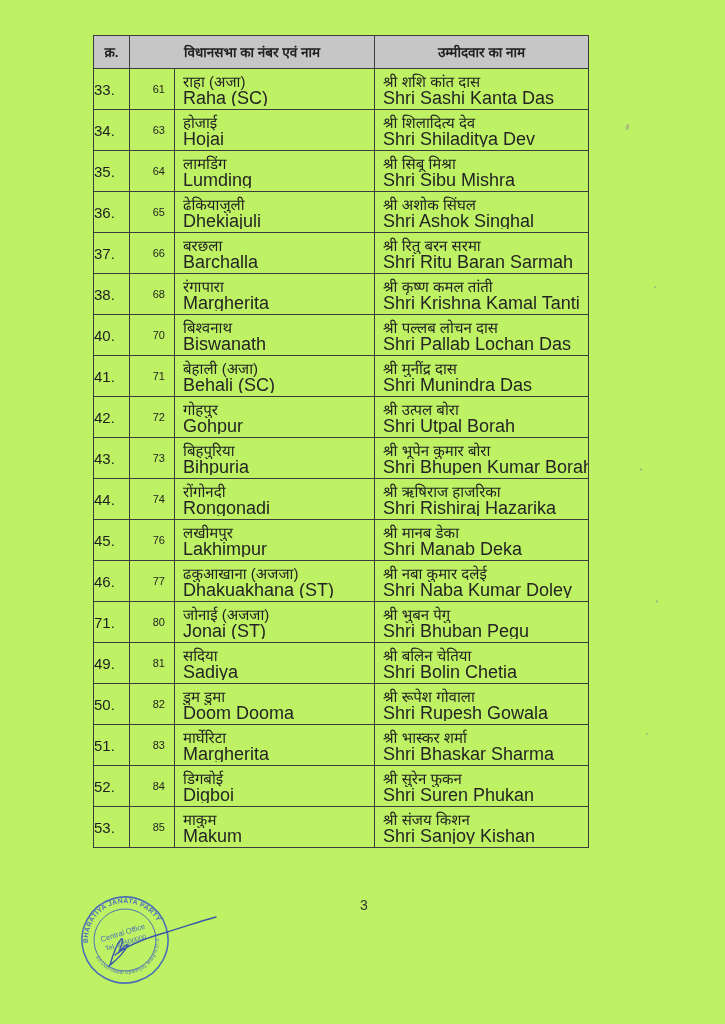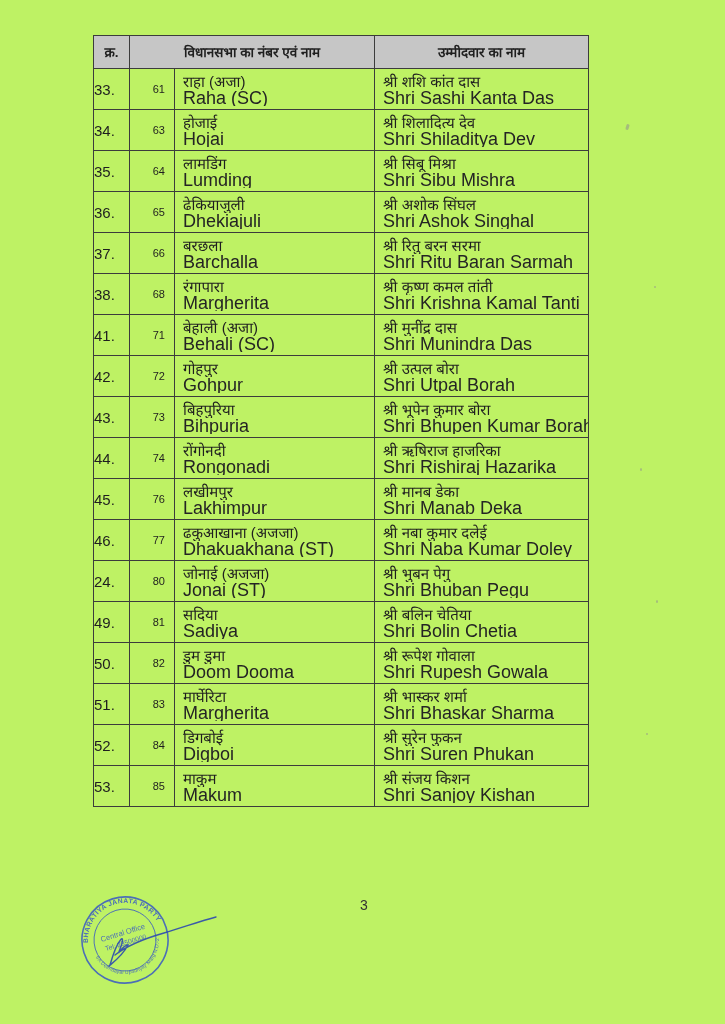--- a/index.html
+++ b/index.html
@@ -154,20 +154,36 @@
             <div class="line hi">रंगापारा</div>
             <div class="line en">Margherita</div>
           </td>
           <td class="col-cand">
             <div class="line hi">श्री कृष्ण कमल तांती</div>
             <div class="line en">Shri Krishna Kamal Tanti</div>
           </td>
         </tr>
         <tr>
           <td class="col-sl">
+            <div class="num">40.</div>
+          </td>
+          <td class="col-no">
+            <div class="num">70</div>
+          </td>
+          <td class="col-name">
+            <div class="line hi">बिश्वनाथ</div>
+            <div class="line en">Biswanath</div>
+          </td>
+          <td class="col-cand">
+            <div class="line hi">श्री पल्लब लोचन दास</div>
+            <div class="line en">Shri Pallab Lochan Das</div>
+          </td>
+        </tr>
+        <tr>
+          <td class="col-sl">
             <div class="num">41.</div>
           </td>
           <td class="col-no">
             <div class="num">71</div>
           </td>
           <td class="col-name">
             <div class="line hi">बेहाली (अजा)</div>
             <div class="line en">Behali (SC)</div>
           </td>
           <td class="col-cand">
@@ -250,21 +266,21 @@
             <div class="line hi">ढकुआखाना (अजजा)</div>
             <div class="line en">Dhakuakhana (ST)</div>
           </td>
           <td class="col-cand">
             <div class="line hi">श्री नबा कुमार दलेई</div>
             <div class="line en">Shri Naba Kumar Doley</div>
           </td>
         </tr>
         <tr>
           <td class="col-sl">
-            <div class="num">24.</div>
+            <div class="num">71.</div>
           </td>
           <td class="col-no">
             <div class="num">80</div>
           </td>
           <td class="col-name">
             <div class="line hi">जोनाई (अजजा)</div>
             <div class="line en">Jonai (ST)</div>
           </td>
           <td class="col-cand">
             <div class="line hi">श्री भुबन पेगु</div>

